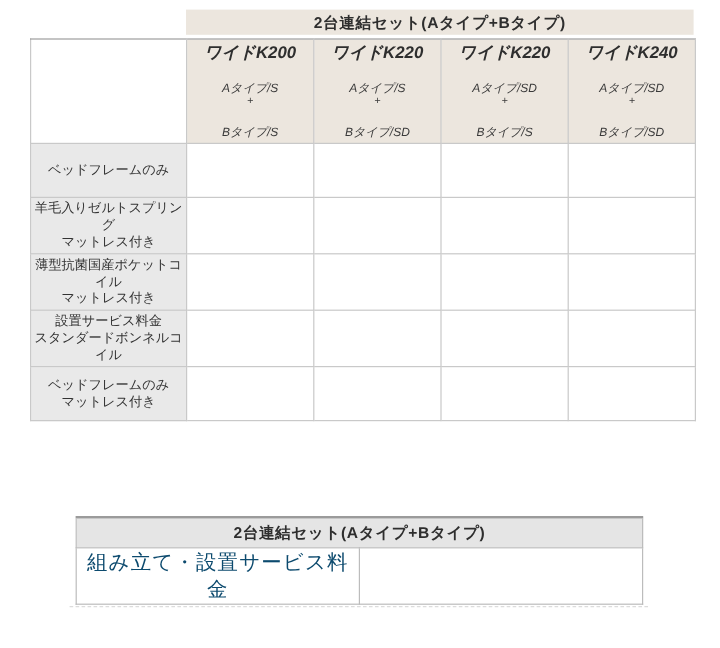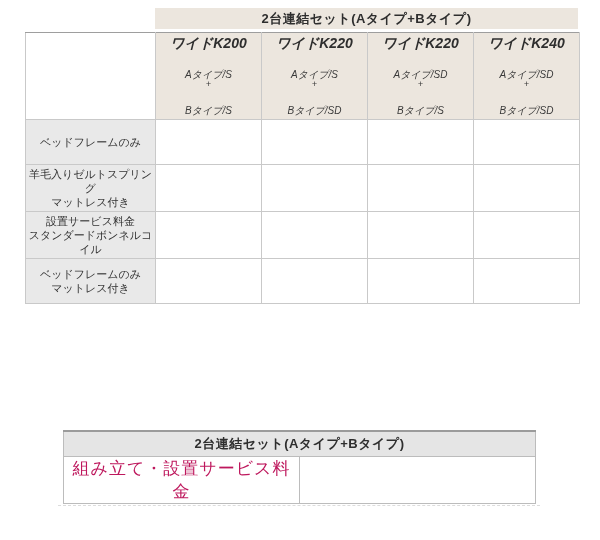--- a/index.html
+++ b/index.html
@@ -44,21 +44,21 @@
   }
   .bottom-table { border:1px solid #a3a3a3; }
   .bottom-table td, .bottom-table th { border:1px solid #bcbcbc; }
   .bottom-table th.banner {
     background:#e5e5e5; height:25px; font-size:13px; font-weight:bold;
     color:#2e2e2e; text-align:center; letter-spacing:0.5px;
     border-top:2px solid #9b9b9b;
   }
   .bottom-table td.service-label {
     background:#ffffff; width:236px; height:46px; text-align:center; vertical-align:middle;
-    font-family:"Liberation Serif","DejaVu Serif",serif; font-size:17px; color:#be185d;
+    font-family:"Liberation Serif","DejaVu Serif",serif; font-size:17px; color:#0c4a6e;
     letter-spacing:1px;
   }
   .bottom-table td.service-value { background:#ffffff; width:236px; text-align:center; font-size:13px; }
   .cut-line {
     position:absolute; left:58px; top:505px; width:482px; height:0;
     border-top:1px dashed #dcdcdc;
   }
 </style>
 </head>
 <body>
@@ -122,20 +122,30 @@
       <td class="row-head">
         <div class="rh-line">羊毛入りゼルトスプリング</div>
         <div class="rh-line">マットレス付き</div>
       </td>
       <td class="data-cell"></td>
       <td class="data-cell"></td>
       <td class="data-cell"></td>
       <td class="data-cell"></td>
     </tr>
 
+    <tr>
+      <td class="row-head">
+        <div class="rh-line">薄型抗菌国産ポケットコイル</div>
+        <div class="rh-line">マットレス付き</div>
+      </td>
+      <td class="data-cell"></td>
+      <td class="data-cell"></td>
+      <td class="data-cell"></td>
+      <td class="data-cell"></td>
+    </tr>
 
     <tr>
       <td class="row-head">
         <div class="rh-line">設置サービス料金</div>
         <div class="rh-line">スタンダードボンネルコイル</div>
       </td>
       <td class="data-cell"></td>
       <td class="data-cell"></td>
       <td class="data-cell"></td>
       <td class="data-cell"></td>

